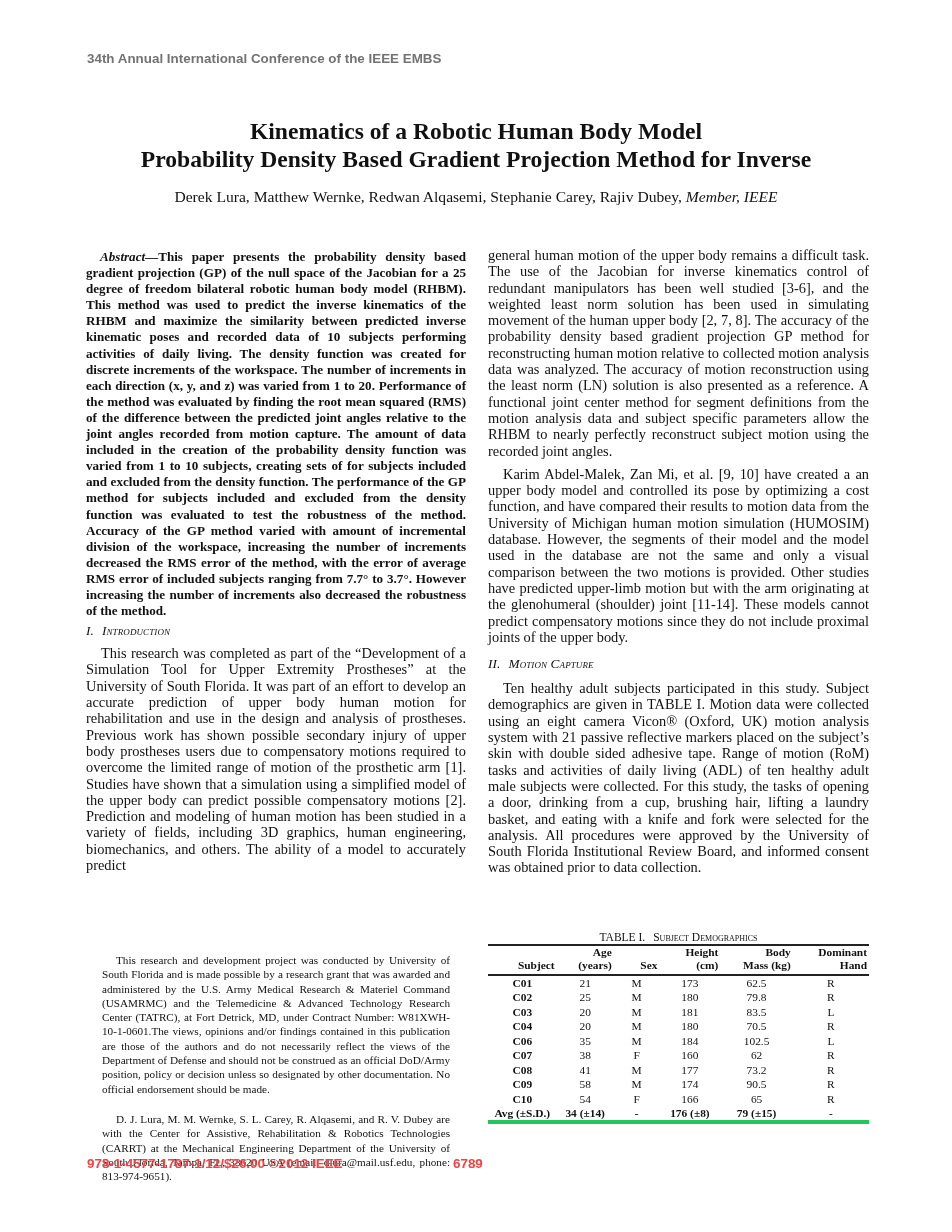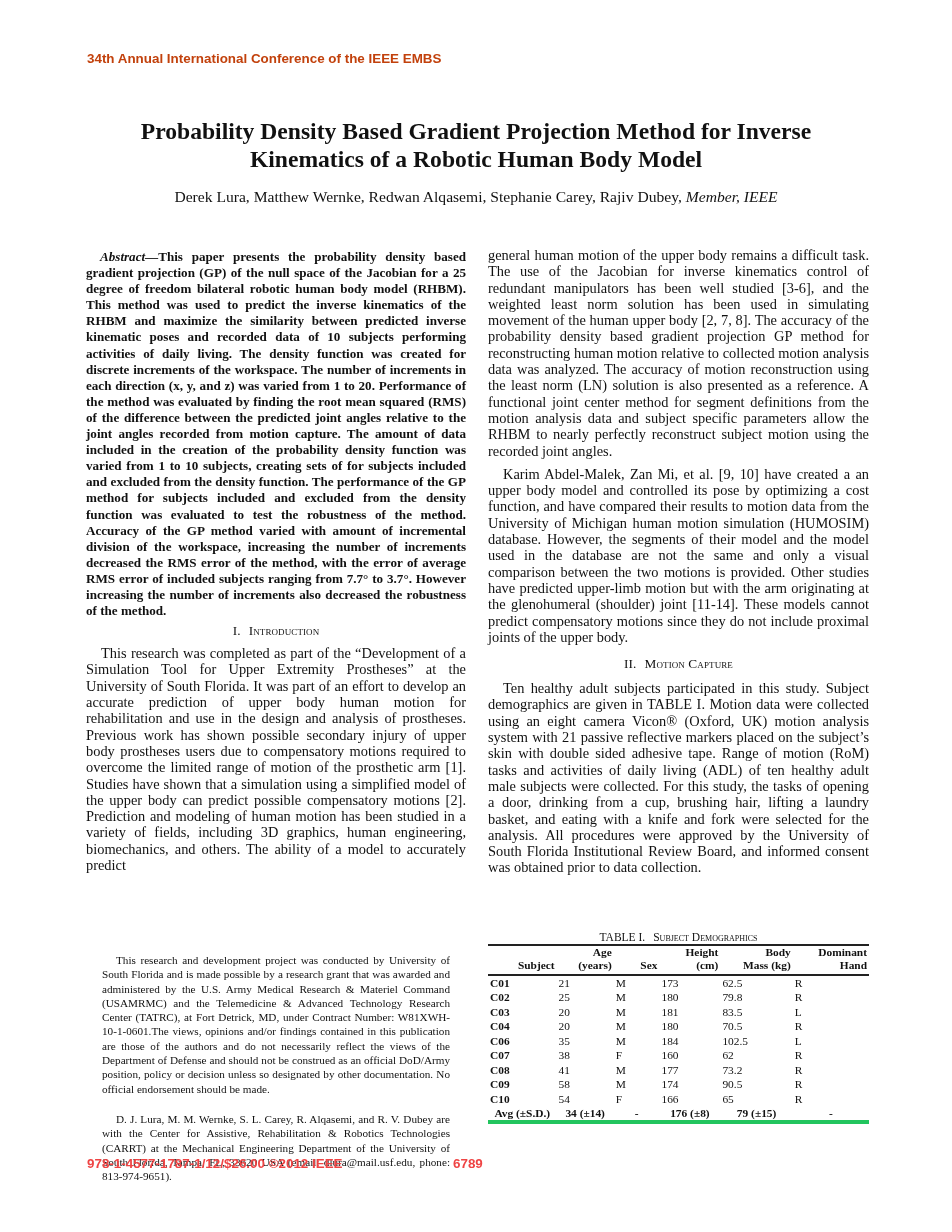--- a/index.html
+++ b/index.html
@@ -1,50 +1,50 @@
 <!DOCTYPE html>
 <html><head>
 <meta charset="utf-8">
 <style>
   html, body { margin: 0; padding: 0; background: #ffffff; }
   body { width: 952px; height: 1232px; position: relative; overflow: hidden; color: #111; }
-  .conf { position: absolute; left: 87px; top: 51px; font-family: "Liberation Sans", sans-serif; font-weight: bold; font-size: 13.4px; line-height: 16px; color: #c2410c; }
+  .conf { position: absolute; left: 87px; top: 51px; font-family: "Liberation Sans", sans-serif; font-weight: bold; font-size: 13.4px; line-height: 16px; color: #737373; }
   .title { position: absolute; left: 60px; width: 832px; top: 117px; text-align: center; font-family: "Liberation Serif", serif; font-weight: bold; font-size: 23.6px; line-height: 28px; }
   .authors { position: absolute; left: 60px; width: 832px; top: 187px; text-align: center; font-family: "Liberation Serif", serif; font-size: 15.6px; line-height: 20px; }
   .authors i { font-style: italic; }
   .col { position: absolute; font-family: "Liberation Serif", serif; }
   .col-left { left: 86px; width: 380px; }
   .col-right { left: 488px; width: 381px; }
   .abstract { top: 249px; font-weight: bold; font-size: 13.1px; line-height: 16.1px; text-align: justify; text-indent: 14px; margin: 0; }
   .abstract .lead { font-style: italic; }
-  .sec-head { text-align: center; font-size: 13.3px; line-height: 16px; font-variant: small-caps; letter-spacing: 0.1px; }
+  .sec-head { font-size: 13.3px; line-height: 16px; font-variant: small-caps; letter-spacing: 0.1px; font-style: italic; }
   .sec-head .num { margin-right: 8px; }
   .body-text { font-size: 14.4px; line-height: 16.3px; text-align: justify; text-indent: 15px; margin: 0; }
   .footnote { font-size: 11.2px; line-height: 14.3px; text-align: justify; text-indent: 14px; margin: 16px; }
   .footer { position: absolute; top: 1156px; font-family: "Liberation Sans", sans-serif; font-weight: bold; font-size: 13.4px; color: #ef4444; }
   .tbl-cap { text-align: center; font-size: 11.5px; line-height: 13px; }
   .tbl-cap .sc { font-variant: small-caps; margin-left: 8px; }
   table { border-collapse: collapse; width: 381px; font-family: "Liberation Serif", serif; font-size: 11.4px; }
   thead th { font-weight: bold; vertical-align: bottom; line-height: 13.4px; padding: 0 2px 1px 2px; text-align: right; }
   thead tr { border-top: 2px solid #222; border-bottom: 2px solid #222; }
-  tbody td { line-height: 14.5px; padding: 0 2px; }
+  tbody td { text-align: center; line-height: 14.5px; padding: 0 2px; }
   tbody td.subj { font-weight: bold; }
   tfoot td { text-align: center; font-weight: bold; line-height: 14px; padding: 0 2px; }
   tfoot tr { border-bottom: 4px solid #22c55e; }
 </style>
 </head>
 <body>
 
 <div class="conf">
   <div>34th Annual International Conference of the IEEE EMBS</div>
 </div>
 
 <div class="title">
+  <div>Kinematics of a Robotic Human Body Model</div>
   <div>Probability Density Based Gradient Projection Method for Inverse</div>
-  <div>Kinematics of a Robotic Human Body Model</div>
 </div>
 
 <div class="authors">
   <span>Derek Lura, Matthew Wernke, Redwan Alqasemi, Stephanie Carey, Rajiv Dubey,</span>
   <i>Member, IEEE</i>
 </div>
 
 <div class="col col-left" style="top:249px;">
   <p class="abstract" style="position:static;"><span class="lead">Abstract</span><span>—This paper presents the probability density based gradient projection (GP) of the null space of the Jacobian for a 25 degree of freedom bilateral robotic human body model (RHBM). This method was used to predict the inverse kinematics of the RHBM and maximize the similarity between predicted inverse kinematic poses and recorded data of 10 subjects performing activities of daily living. The density function was created for discrete increments of the workspace. The number of increments in each direction (x, y, and z) was varied from 1 to 20. Performance of the method was evaluated by finding the root mean squared (RMS) of the difference between the predicted joint angles relative to the joint angles recorded from motion capture. The amount of data included in the creation of the probability density function was varied from 1 to 10 subjects, creating sets of for subjects included and excluded from the density function. The performance of the GP method for subjects included and excluded from the density function was evaluated to test the robustness of the method. Accuracy of the GP method varied with amount of incremental division of the workspace, increasing the number of increments decreased the RMS error of the method, with the error of average RMS error of included subjects ranging from 7.7° to 3.7°. However increasing the number of increments also decreased the robustness of the method.</span></p>
 

